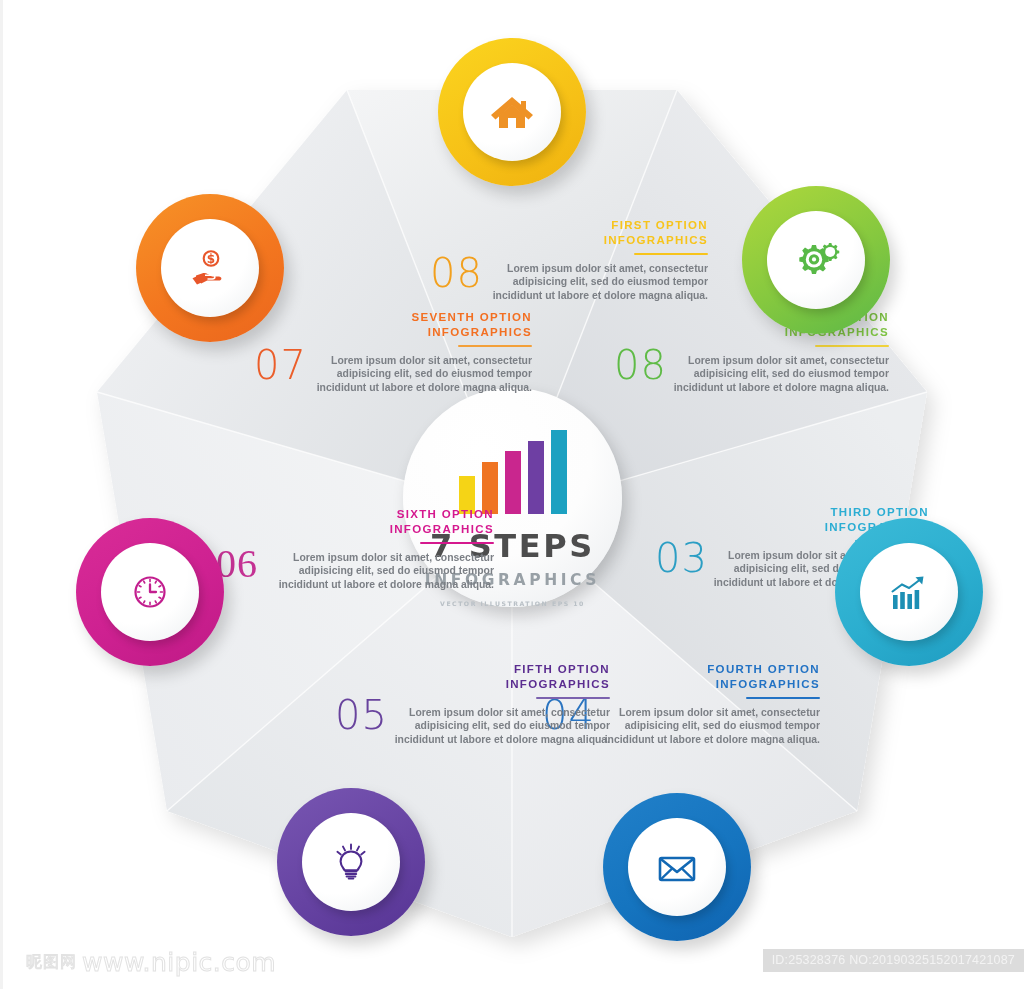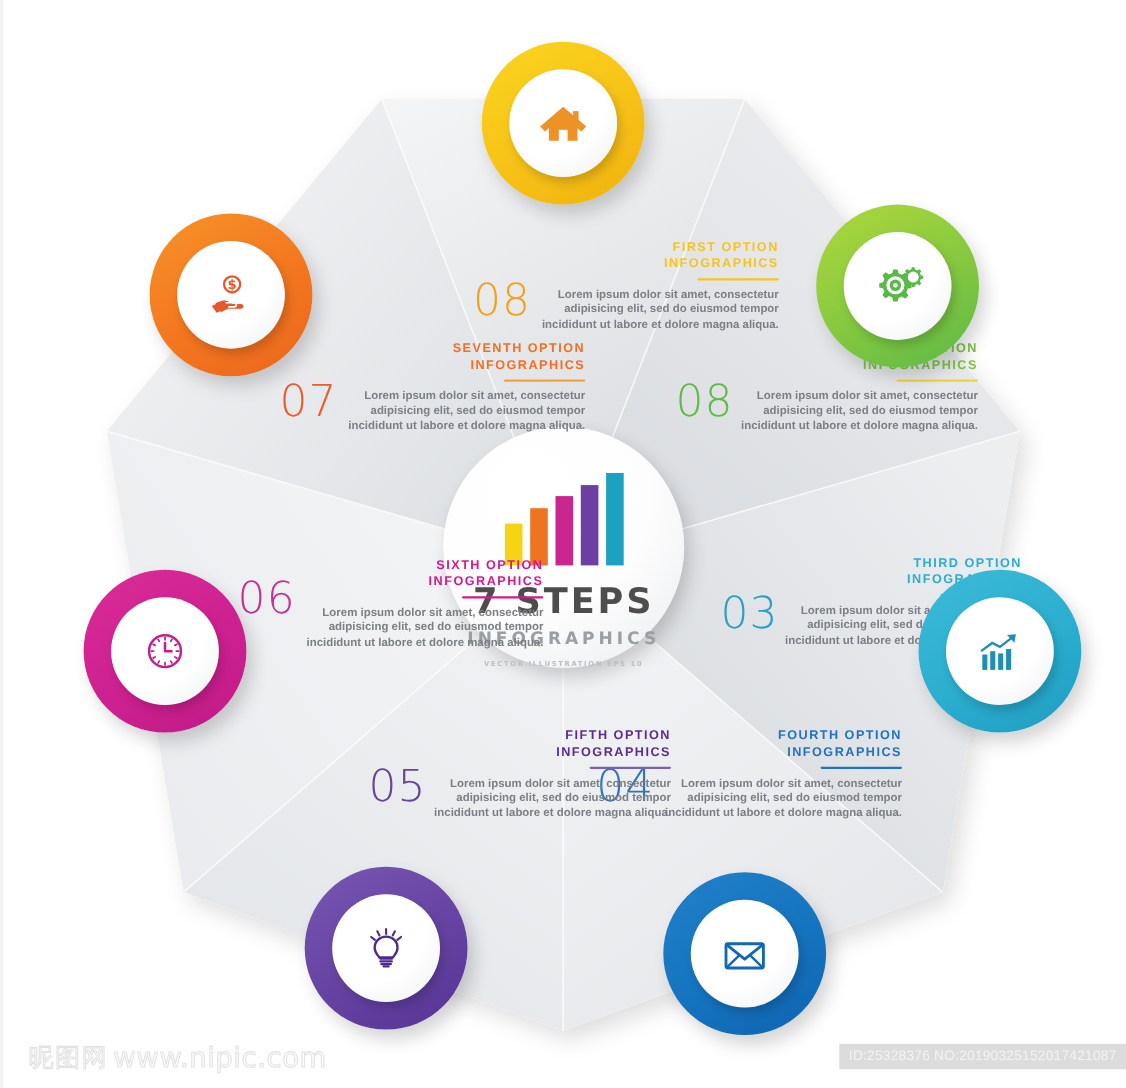--- a/index.html
+++ b/index.html
@@ -153,21 +153,21 @@
     bottom: 12px;
     display: flex;
     align-items: center;
     gap: 5px;
     color: transparent;
     -webkit-text-stroke: 1px #e2e2e2;
     font-size: 25px;
     letter-spacing: 0.5px;
     font-family: "DejaVu Sans", sans-serif;
   }
-  #watermark-left .wm-cn { font-size: 23px; letter-spacing: 1px; }
+  #watermark-left .wm-cn { font-size: 16px; letter-spacing: 1px; }
   #watermark-id {
     position: absolute;
     right: 0px;
     bottom: 17px;
     background: #dcdcdc;
     color: #f3f3f3;
     font-size: 12.5px;
     letter-spacing: 0.2px;
     padding: 4px 9px 5px 9px;
     font-family: "Liberation Sans", sans-serif;
@@ -314,21 +314,21 @@
   <div class="seg-num" style="left:335px; top:695px; color:#68439D;">05</div>
 
   <div class="seg-text" style="left:262px; top:507px;">
     <div class="seg-head" style="color:#D5188E;">
       <span>SIXTH OPTION</span><br>
       <span>INFOGRAPHICS</span>
     </div>
     <div class="seg-rule" style="background:#D5188E;"></div>
     <p class="seg-body">Lorem ipsum dolor sit amet, consectetur adipisicing elit, sed do eiusmod tempor incididunt ut labore et dolore magna aliqua.</p>
   </div>
-  <div class="seg-num" style="left:216px; top:524px; color:#C43293;">06</div>
+  <div class="seg-num" style="left:216px; top:544px; color:#C43293;font-family:Liberation Serif, serif;">06</div>
 
   <div class="seg-text" style="left:300px; top:310px;">
     <div class="seg-head" style="color:#F36F21;">
       <span>SEVENTH OPTION</span><br>
       <span>INFOGRAPHICS</span>
     </div>
     <div class="seg-rule" style="background:#F3A03A;"></div>
     <p class="seg-body">Lorem ipsum dolor sit amet, consectetur adipisicing elit, sed do eiusmod tempor incididunt ut labore et dolore magna aliqua.</p>
   </div>
   <div class="seg-num" style="left:254px; top:345px; color:#EB5E2A;">07</div>

